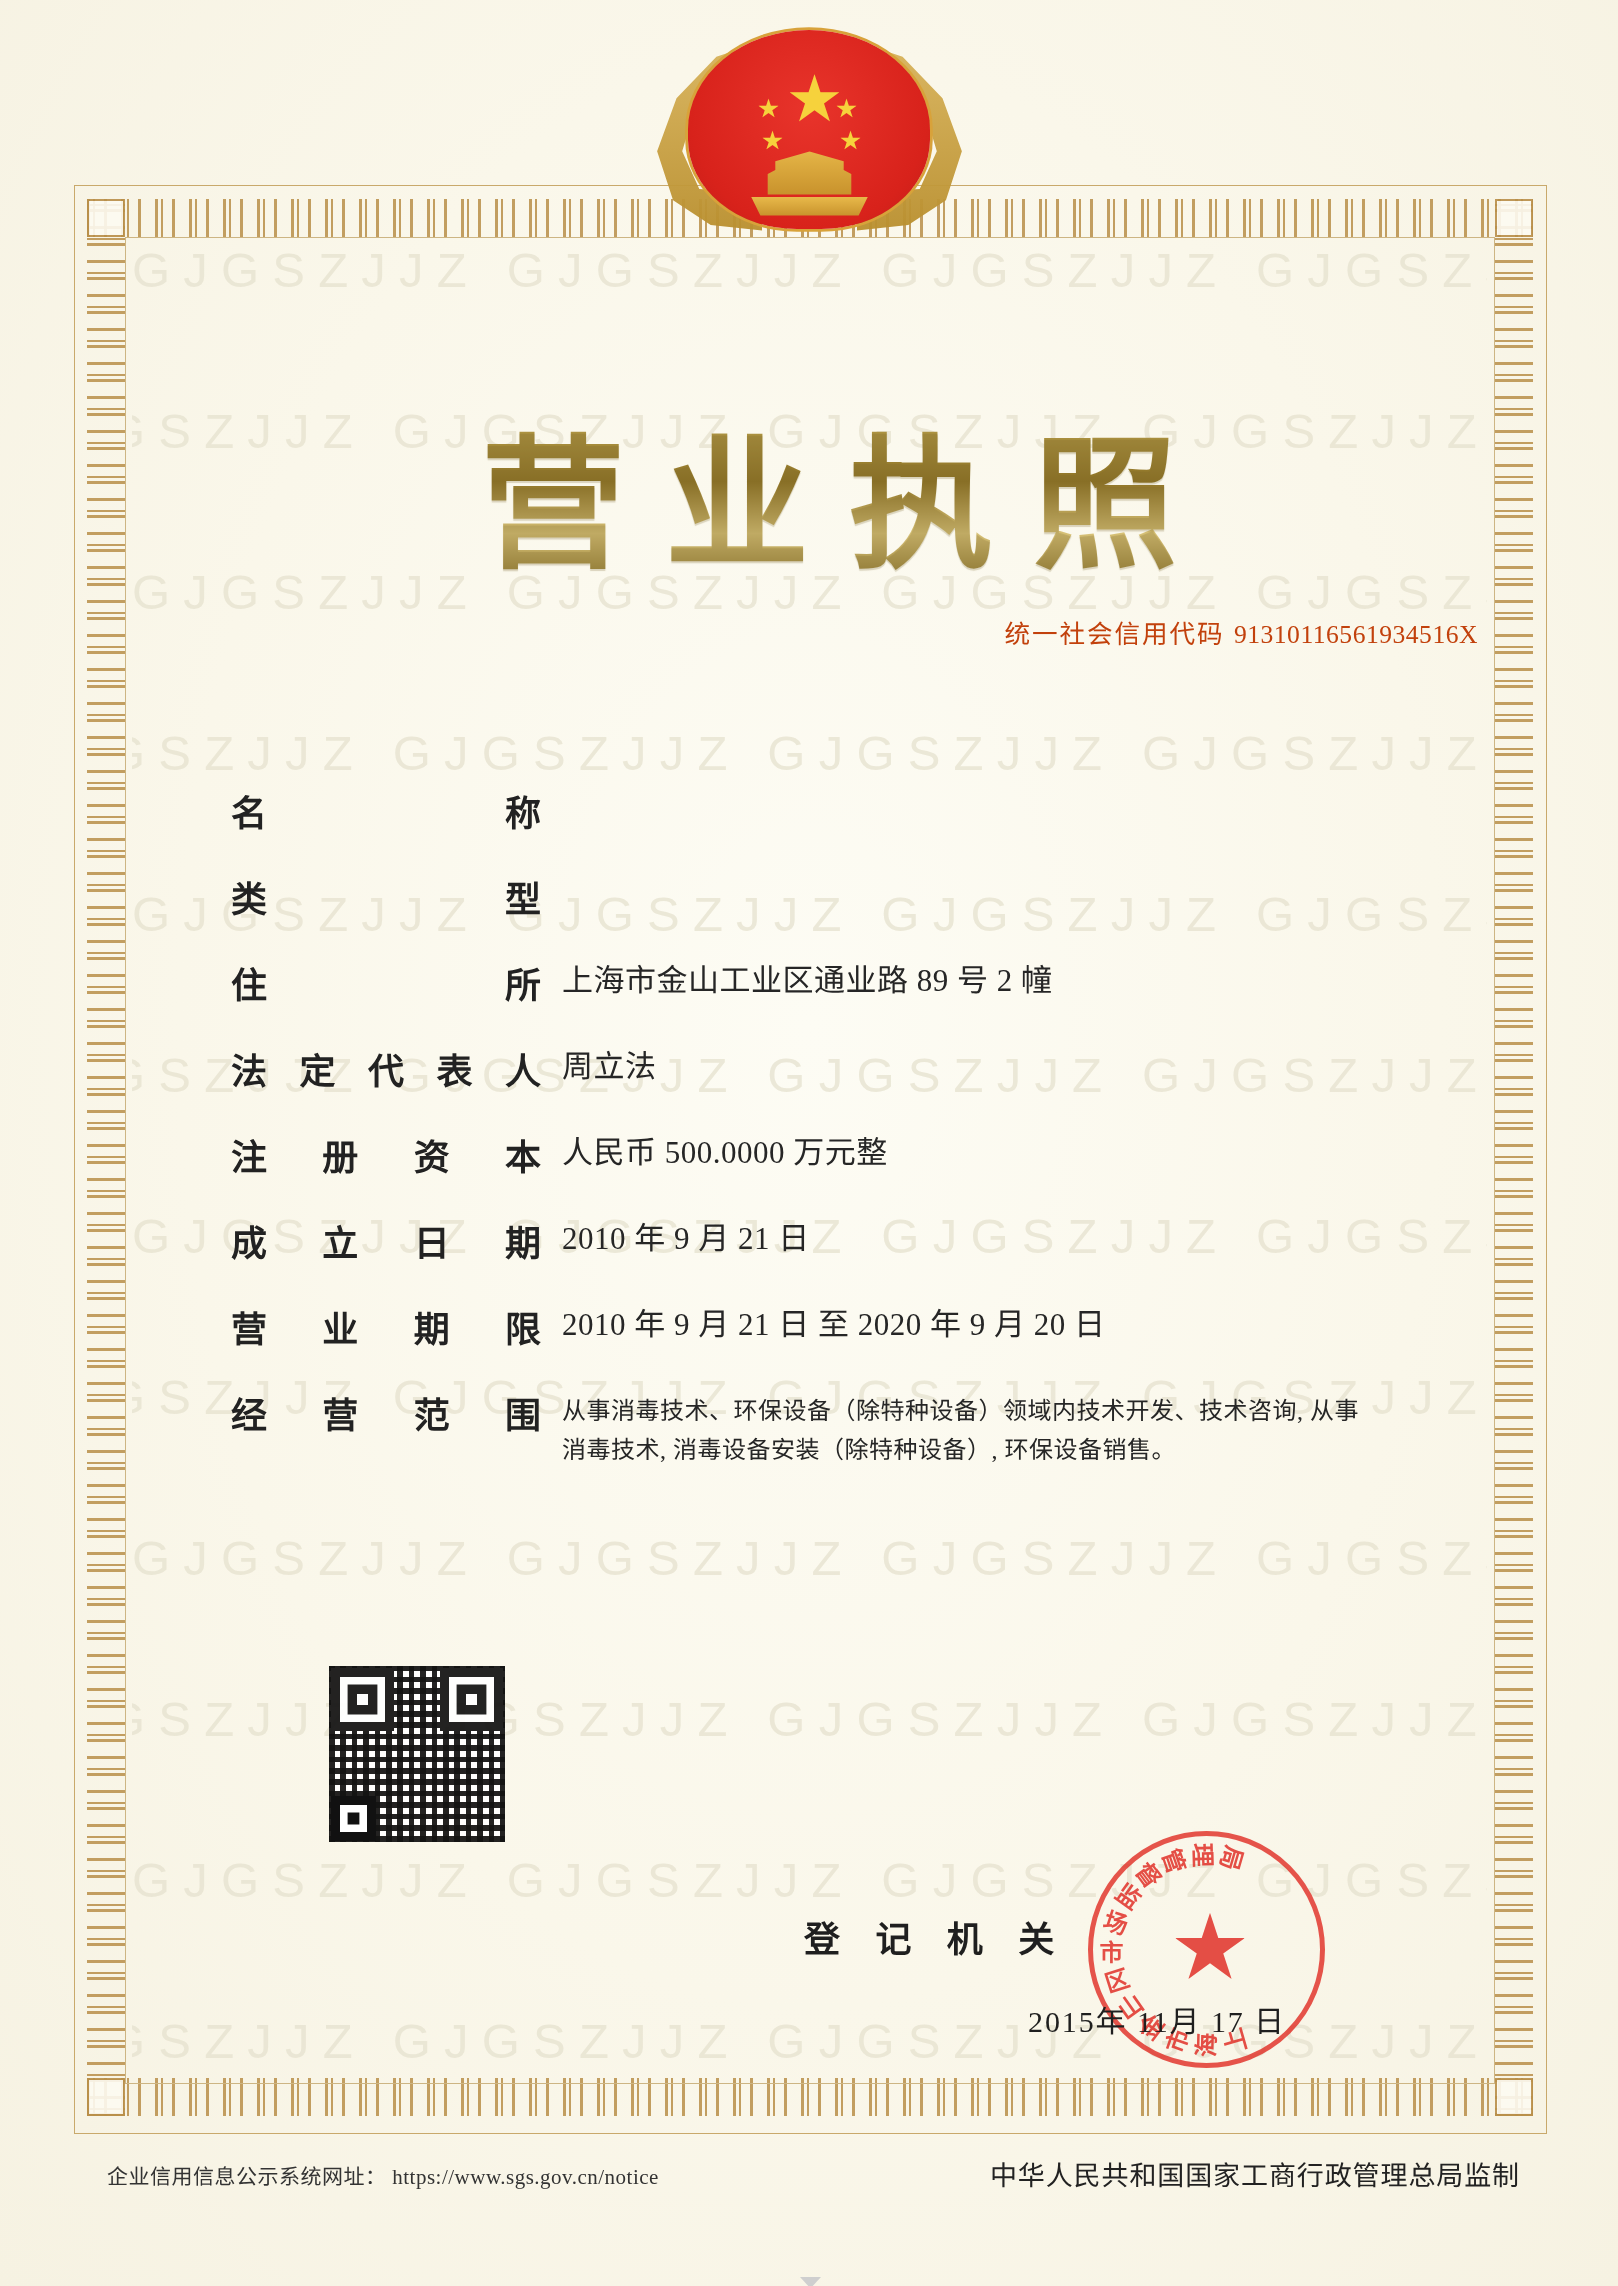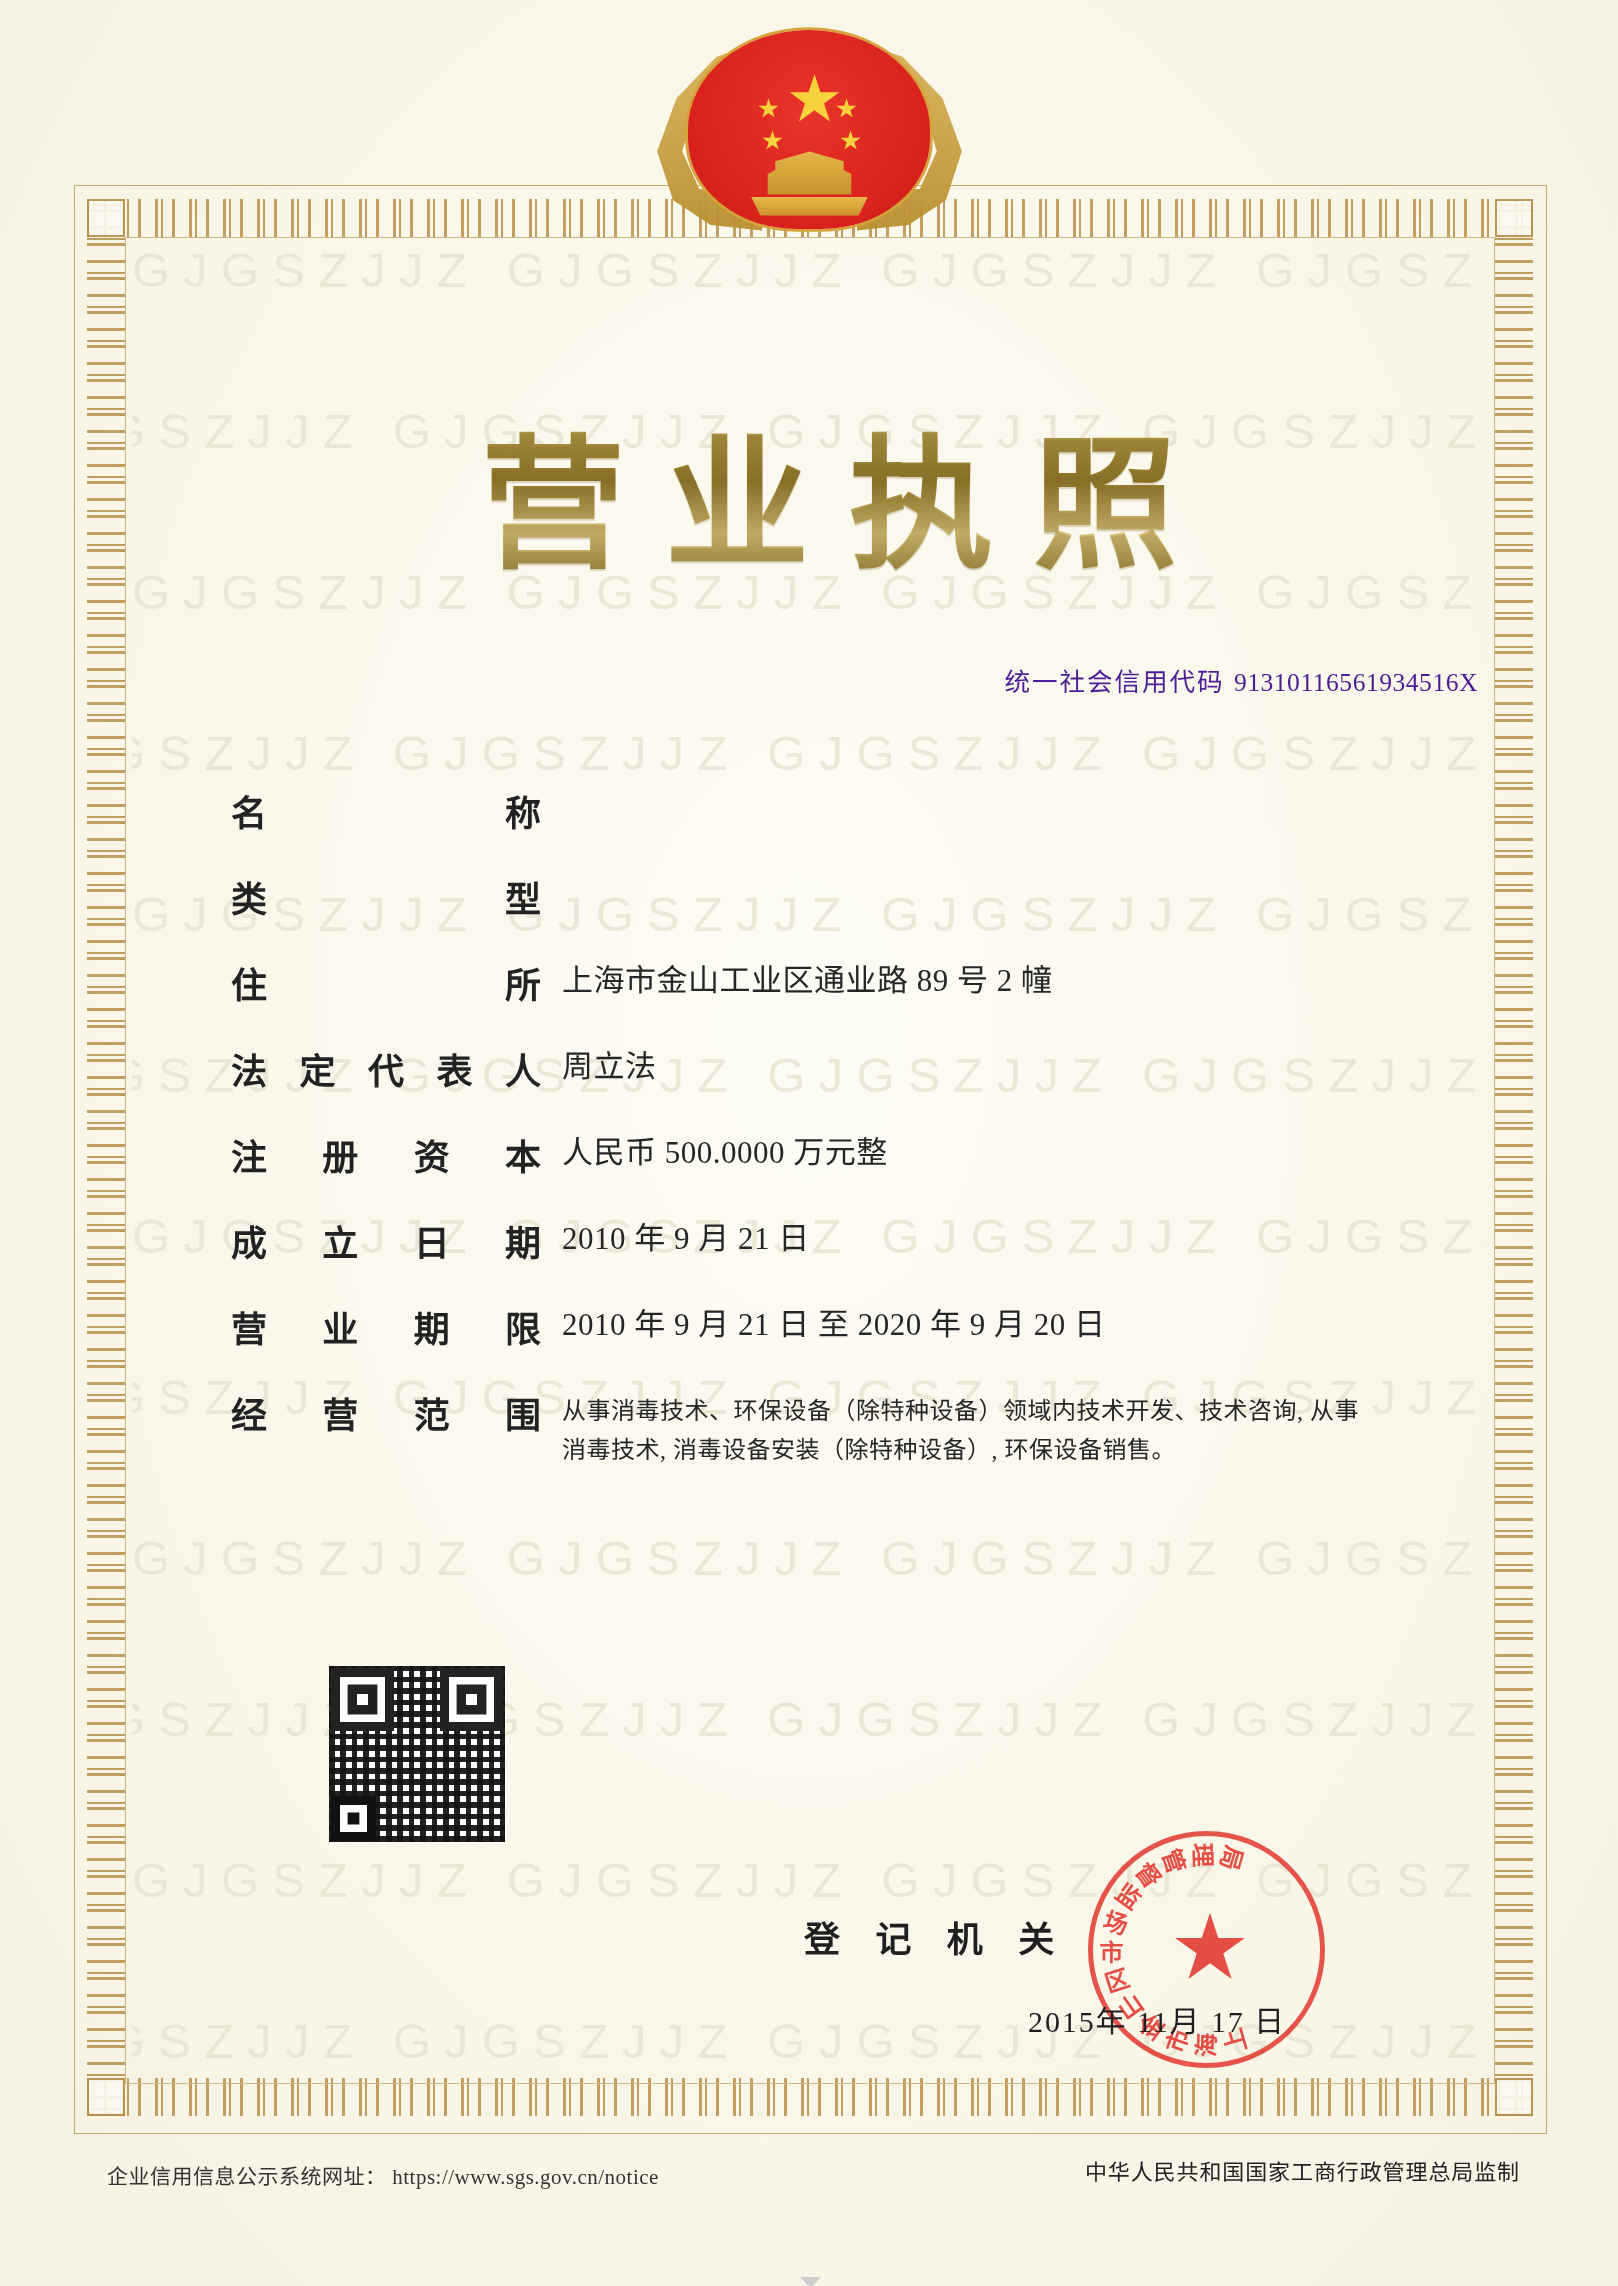--- a/index.html
+++ b/index.html
@@ -184,23 +184,23 @@
     -webkit-background-clip: text;
     background-clip: text;
     -webkit-text-fill-color: transparent;
     text-shadow: 0 1.9px 0.9px rgba(120,100,40,.25);
     margin-left: 40px;
   }
 
   
   #codes {
     position: absolute;
-    right: 140px; top: 664px;
+    right: 140px; top: 616px;
     text-align: right;
-    color: #4c1d95;
+    color: #c2410c;
   }
   .code-line {
     font-size: 25.6px;
     line-height: 1.45;
     letter-spacing: 0.9px;
     white-space: nowrap;
   }
   .code-line .label {
     font-family: "Liberation Serif", serif;
     letter-spacing: 1.9px;
@@ -339,21 +339,21 @@
   #footer-left {
     position: absolute;
     left: 107px; top: 2160px;
     font-size: 21px;
     color: #333;
     letter-spacing: 0.5px;
   }
   #footer-right {
     position: absolute;
     right: 98px; top: 2154px;
-    font-size: 22px;
+    font-size: 27px;
     color: #222;
     letter-spacing: 0.9px;
   }
   #bottom-notch {
     position: absolute;
     left: 800px; top: 2277px;
     width: 21px; height: 11.4px;
     background: #cfcfcf;
     clip-path: polygon(0 0, 100% 0, 50% 100%);
   }

